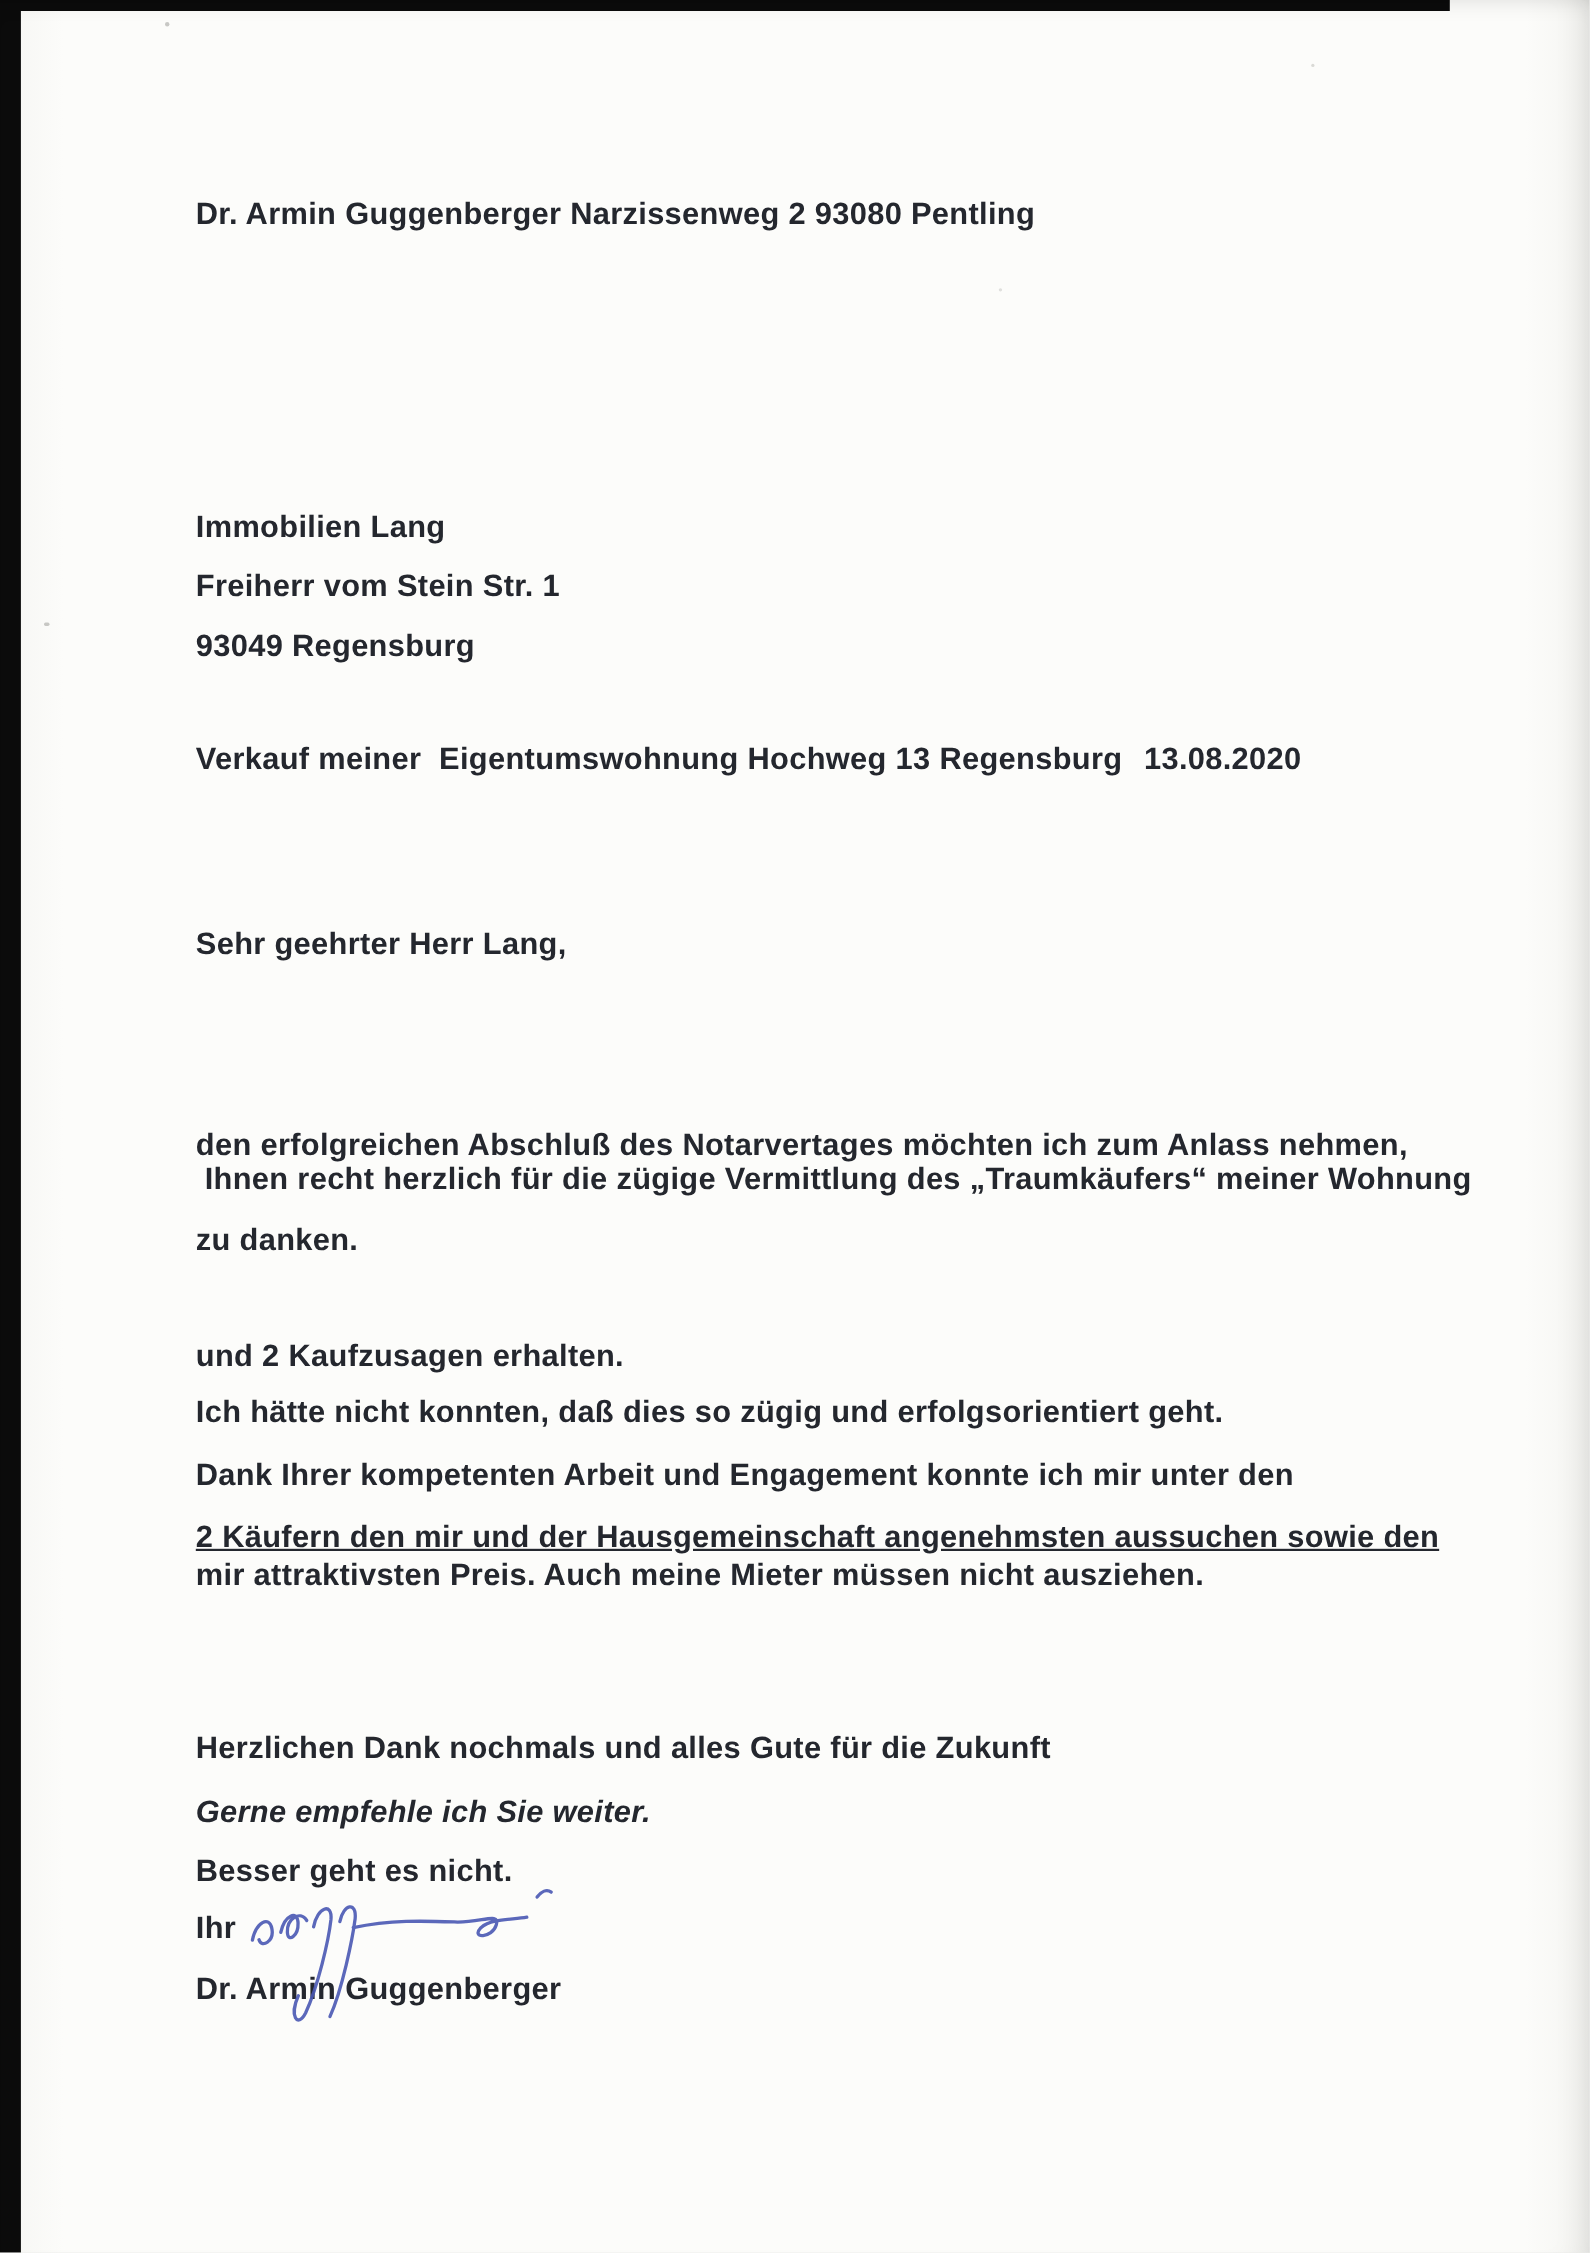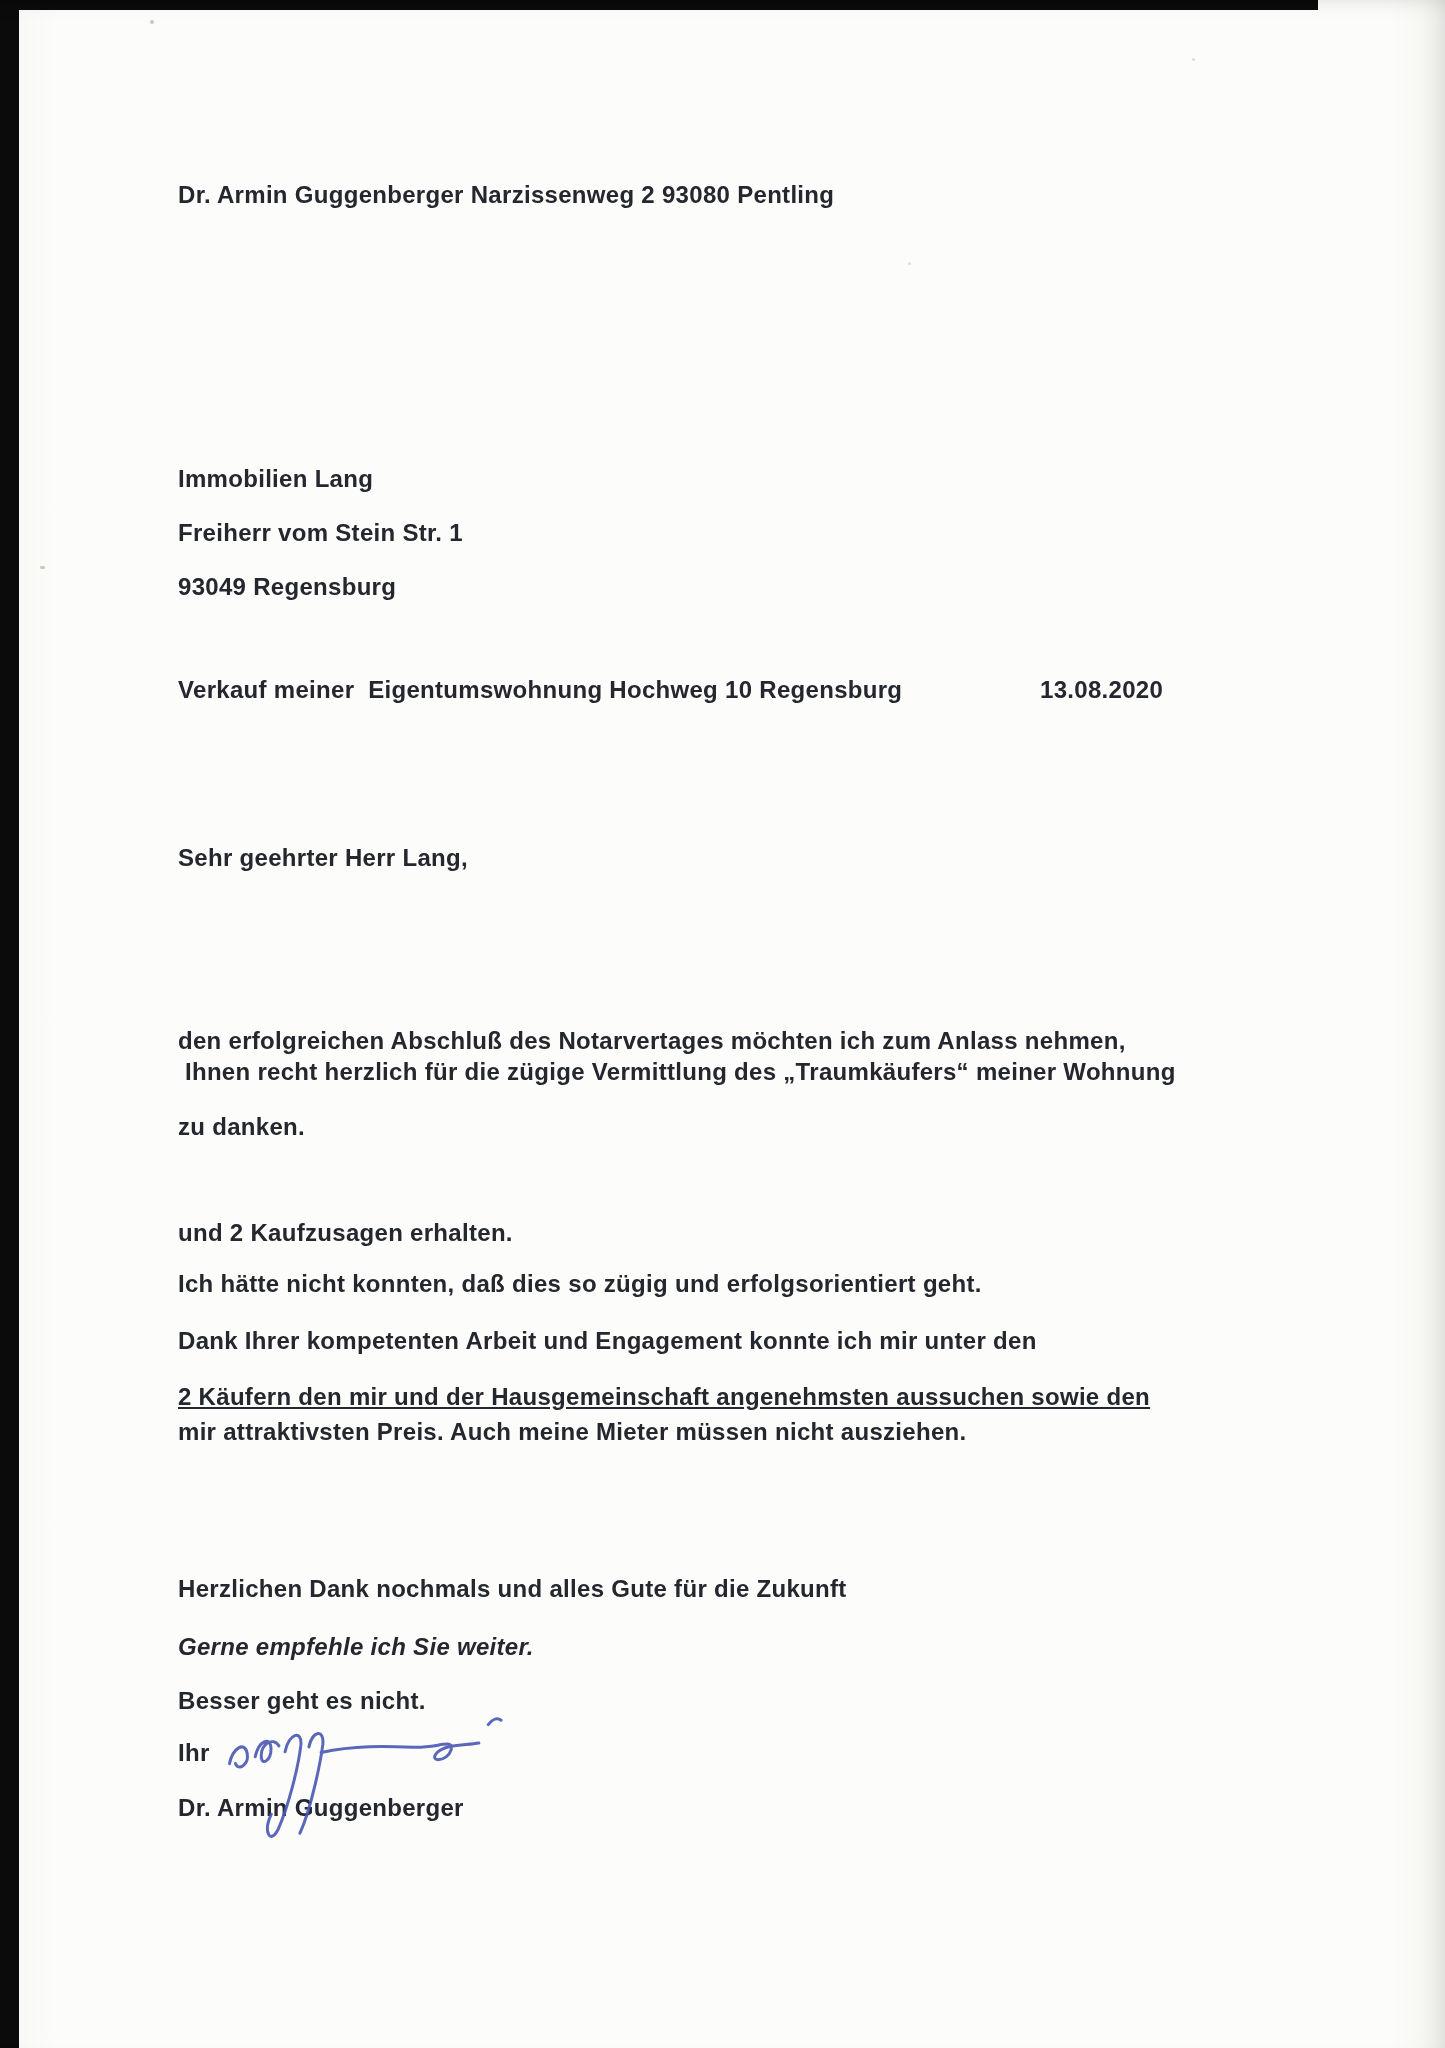--- a/index.html
+++ b/index.html
@@ -52,21 +52,21 @@
   }
   .speck.s1 { left: 150px; top: 20px;  width: 4px; height: 4px; }
   .speck.s2 { left: 1192px; top: 58px; width: 3px; height: 3px; opacity: .3; }
   .speck.s3 { left: 40px;  top: 566px; width: 5px; height: 3px; border-radius: 2px; }
   .speck.s4 { left: 908px; top: 262px; width: 3px; height: 3px; opacity: .25; }
 
   
   .line {
     position: absolute;
     left: 178px;
-    font-size: 24px;
+    font-size: 28px;
     line-height: 34px;
     letter-spacing: 0.3px;
     white-space: pre;
   }
 
   .sender      { top: 178px; }
   .r1          { top: 462px; }
   .r2          { top: 516px; }
   .r3          { top: 570px; }
   .subject     { top: 673px; }
@@ -112,21 +112,21 @@
   <div class="speck s2"></div>
   <div class="speck s3"></div>
   <div class="speck s4"></div>
 
   <div class="line sender">Dr. Armin Guggenberger Narzissenweg 2 93080 Pentling</div>
 
   <div class="line r1">Immobilien Lang</div>
   <div class="line r2">Freiherr vom Stein Str. 1</div>
   <div class="line r3">93049 Regensburg</div>
 
-  <div class="line subject">Verkauf meiner  Eigentumswohnung Hochweg 10 Regensburg</div>
+  <div class="line subject">Verkauf meiner  Eigentumswohnung Hochweg 13 Regensburg</div>
   <div class="line date">13.08.2020</div>
 
   <div class="line salutation">Sehr geehrter Herr Lang,</div>
 
   <div class="line b1">den erfolgreichen Abschluß des Notarvertages möchten ich zum Anlass nehmen,</div>
   <div class="line b2"> Ihnen recht herzlich für die zügige Vermittlung des „Traumkäufers“ meiner Wohnung</div>
   <div class="line b3">zu danken.</div>
   <div class="line b5">und 2 Kaufzusagen erhalten.</div>
   <div class="line b6">Ich hätte nicht konnten, daß dies so zügig und erfolgsorientiert geht.</div>
   <div class="line b7">Dank Ihrer kompetenten Arbeit und Engagement konnte ich mir unter den</div>

